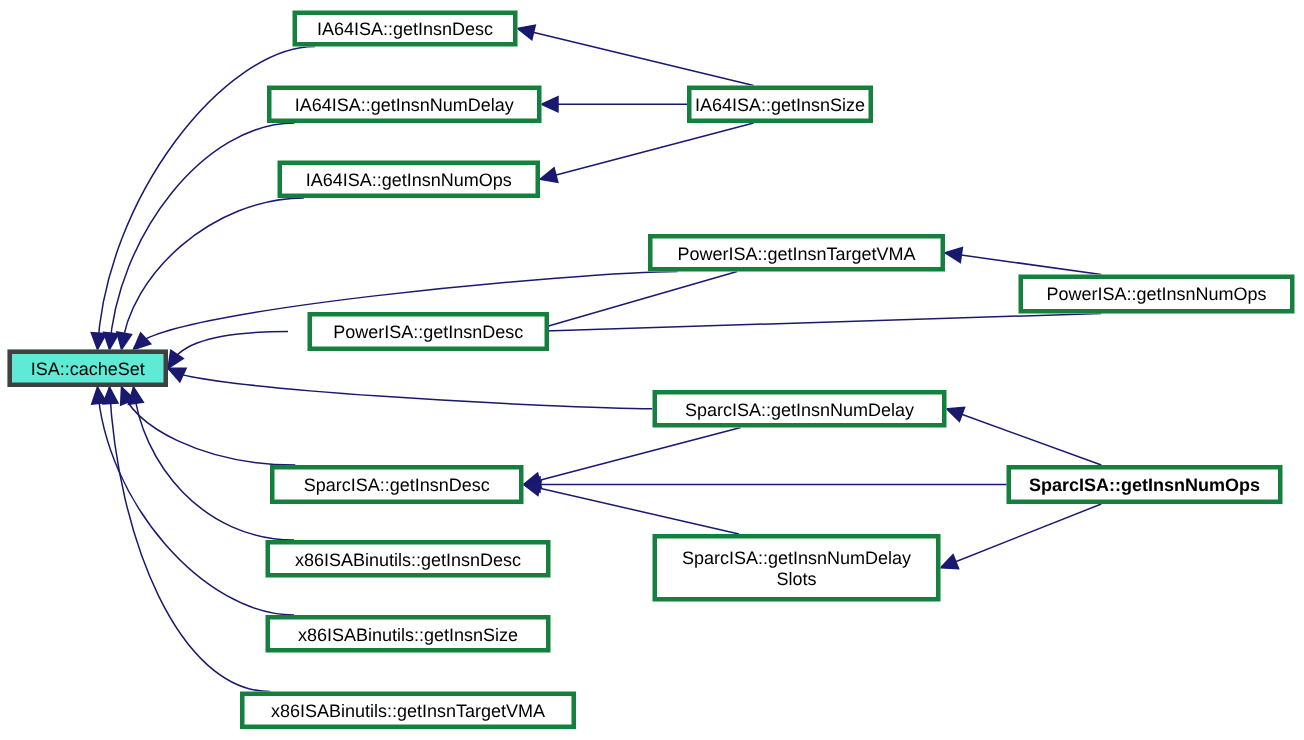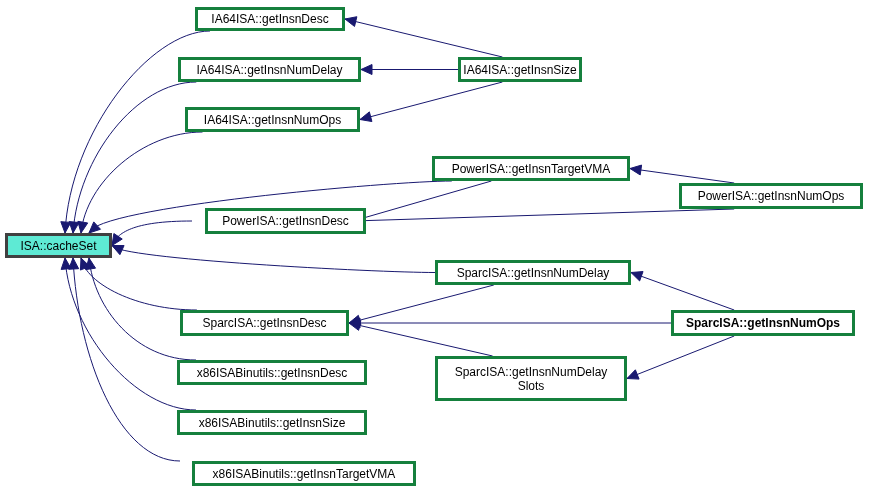--- a/index.html
+++ b/index.html
@@ -66,13 +66,13 @@
 <div class="node" style="left:432px;top:156px;width:198px;height:25px;">PowerISA::getInsnTargetVMA</div>
 <div class="node" style="left:679px;top:183px;width:184px;height:26px;">PowerISA::getInsnNumOps</div>
 <div class="node" style="left:192px;top:208px;width:161px;height:26px;margin-left:13px;">PowerISA::getInsnDesc</div>
 <div class="node" style="left:435px;top:260px;width:196px;height:25px;">SparcISA::getInsnNumDelay</div>
 <div class="node" style="left:180px;top:310px;width:169px;height:26px;">SparcISA::getInsnDesc</div>
 <div class="node" style="left:671px;top:310px;width:184px;height:26px;font-weight:bold;">SparcISA::getInsnNumOps</div>
 <div class="node" style="left:435px;top:356px;width:192px;height:45px;">SparcISA::getInsnNumDelay
 Slots</div>
 <div class="node" style="left:177px;top:360px;width:190px;height:25px;">x86ISABinutils::getInsnDesc</div>
 <div class="node" style="left:177px;top:410px;width:190px;height:25px;">x86ISABinutils::getInsnSize</div>
-<div class="node" style="left:160px;top:461px;width:224px;height:25px;margin-left:32px;">x86ISABinutils::getInsnTargetVMA</div>
+<div class="node" style="left:160px;top:461px;width:224px;height:25px;">x86ISABinutils::getInsnTargetVMA</div>
 
 </body></html>

